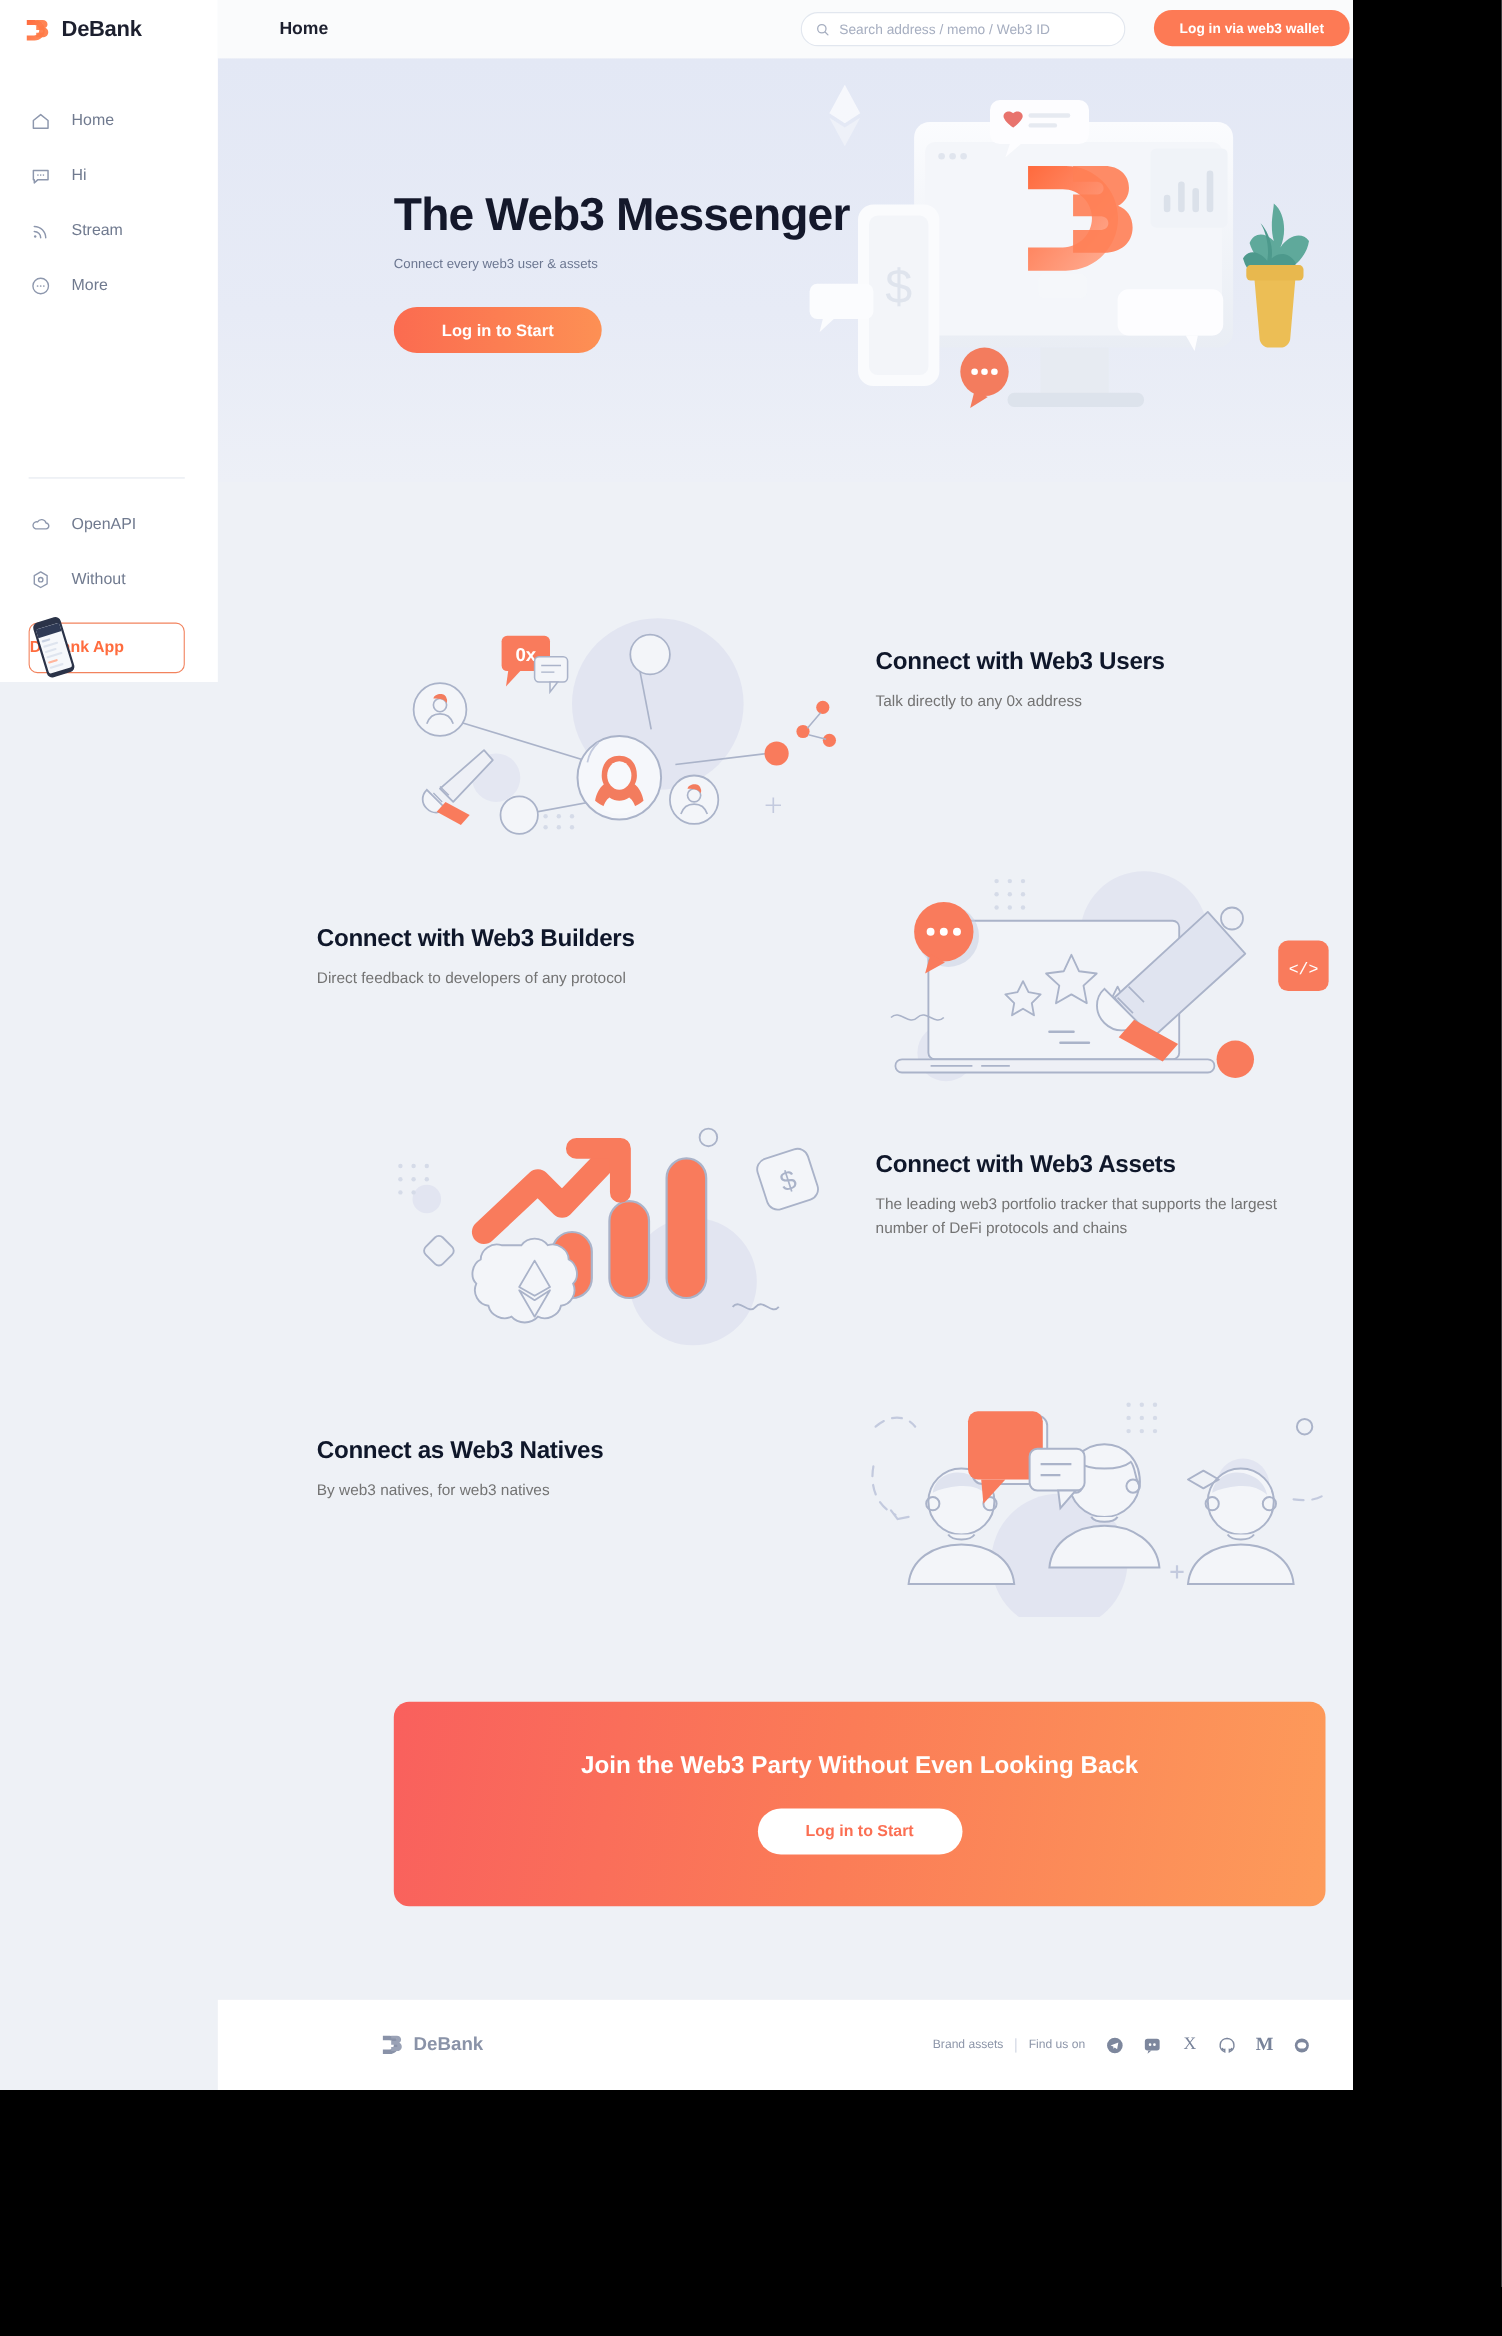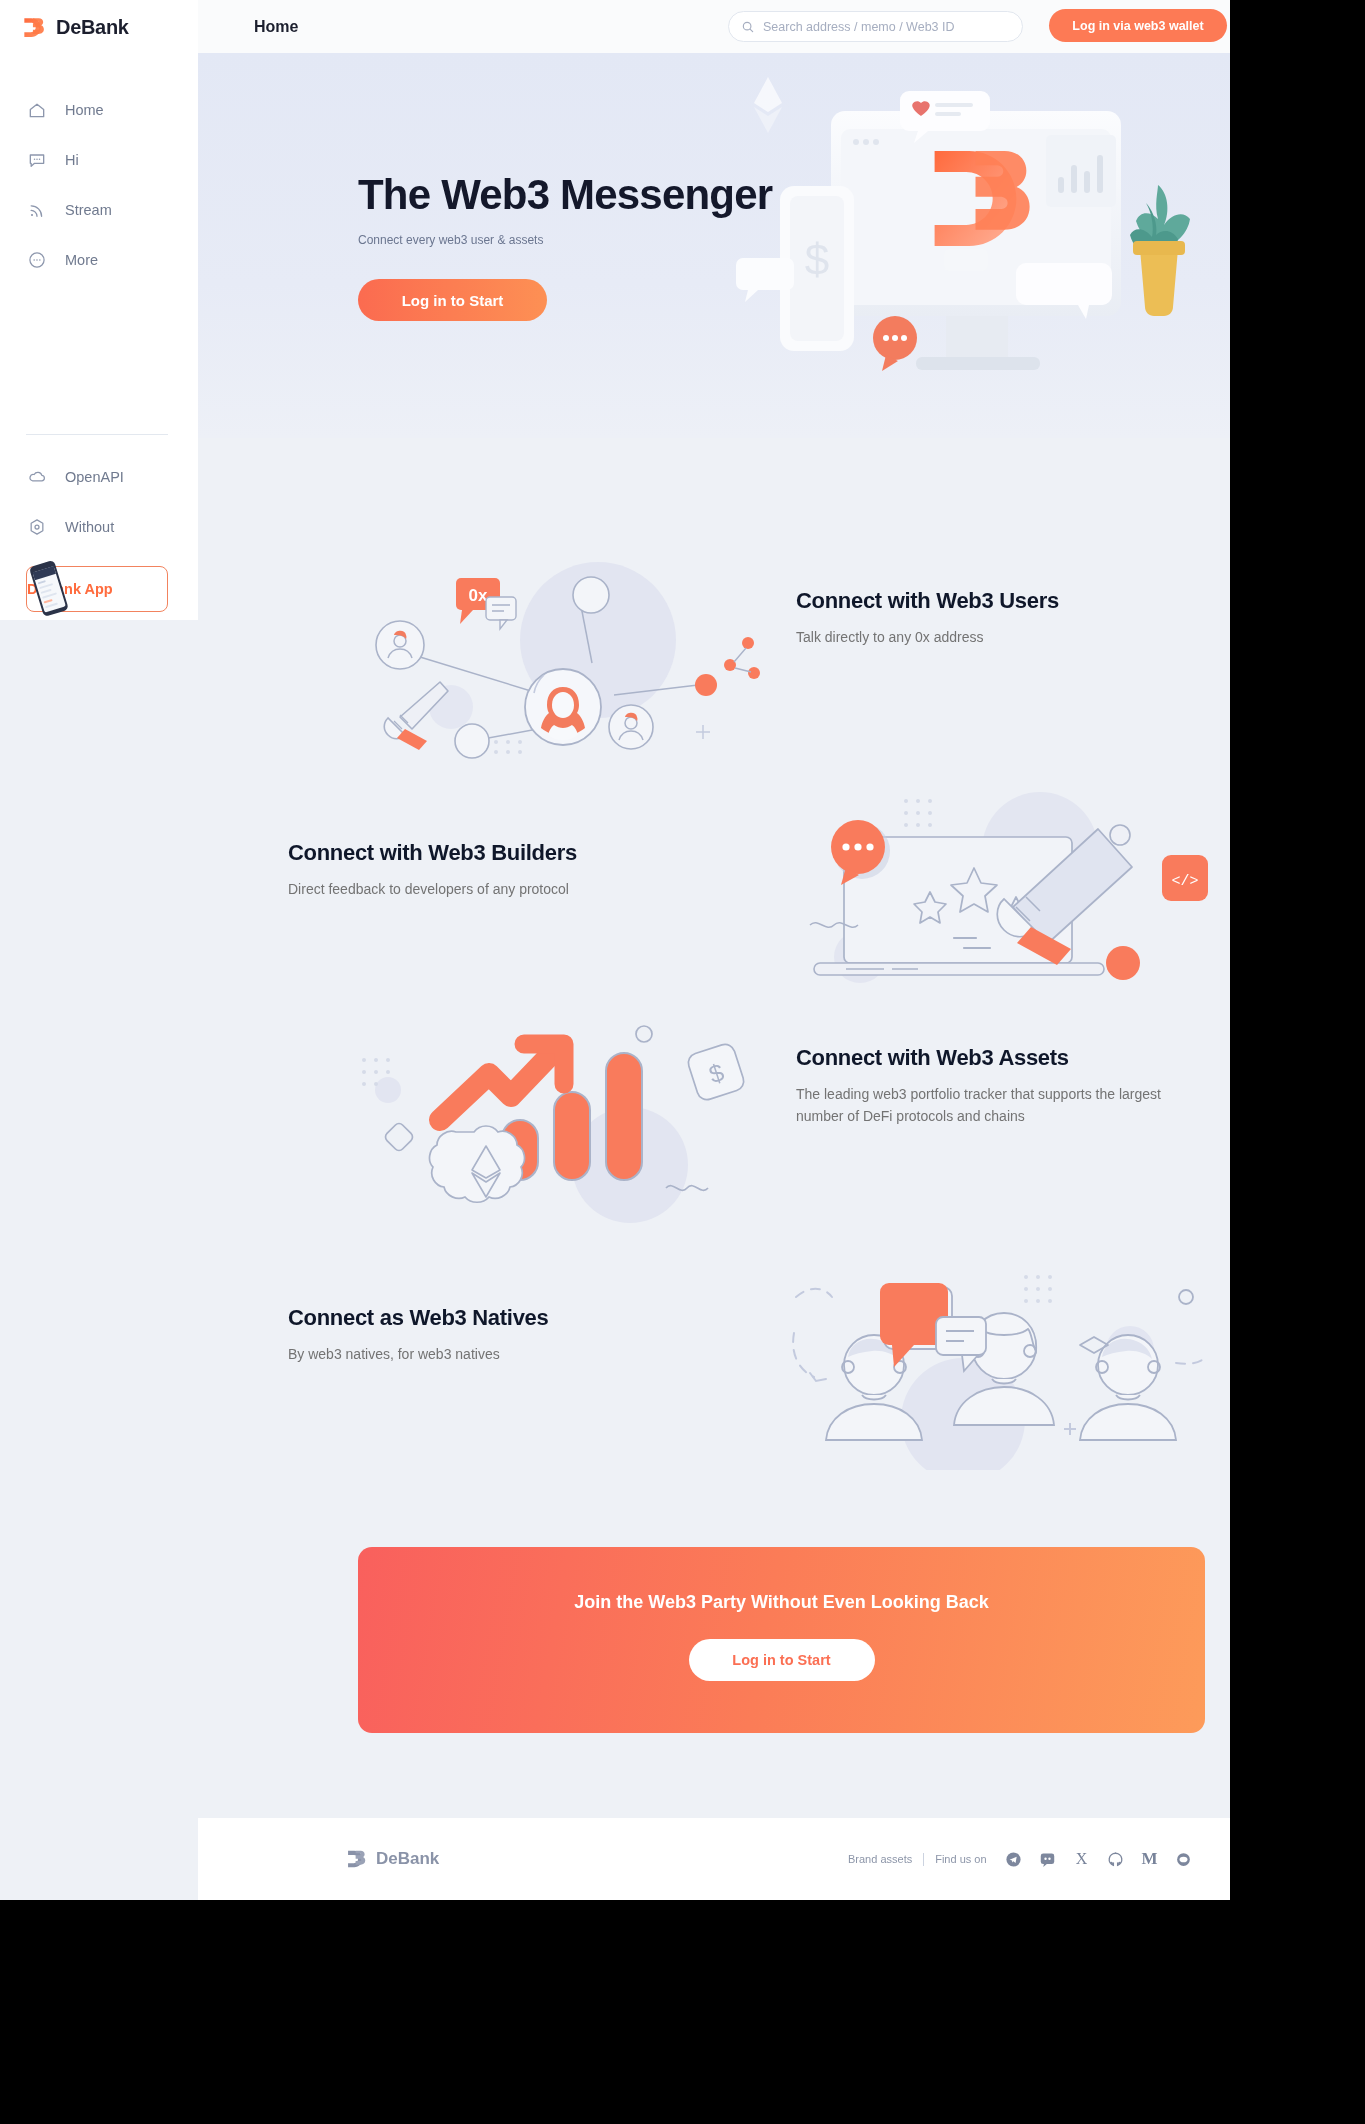--- a/index.html
+++ b/index.html
@@ -114,21 +114,21 @@
   .feat-title { font-size: 22px; font-weight: bold; color: #0f172a; letter-spacing: -.3px; }
   .feat-desc { margin-top: 13px; font-size: 14px; line-height: 1.55; color: #737373; }
 
   
   .cta {
     position: absolute; left: 358px; top: 1547px;
     width: 847px; height: 186px; border-radius: 14px;
     background: linear-gradient(100deg, #f9605d 0%, #fb7c57 48%, #fd9b5a 100%);
     display: flex; flex-direction: column; align-items: center;
   }
-  .cta-title { margin-top: 45px; font-size: 18px; font-weight: bold; color: #fff; }
+  .cta-title { margin-top: 45px; font-size: 22px; font-weight: bold; color: #fff; }
   .cta-btn {
     margin-top: 26px;
     width: 186px; height: 42px; border-radius: 21px; border: none;
     background: #fff; color: #fb6f53; font-size: 14.5px; font-weight: bold;
     cursor: pointer; font-family: "Liberation Sans", sans-serif;
   }
 
   
   .footer {
     position: absolute; left: 198px; top: 1818px;

